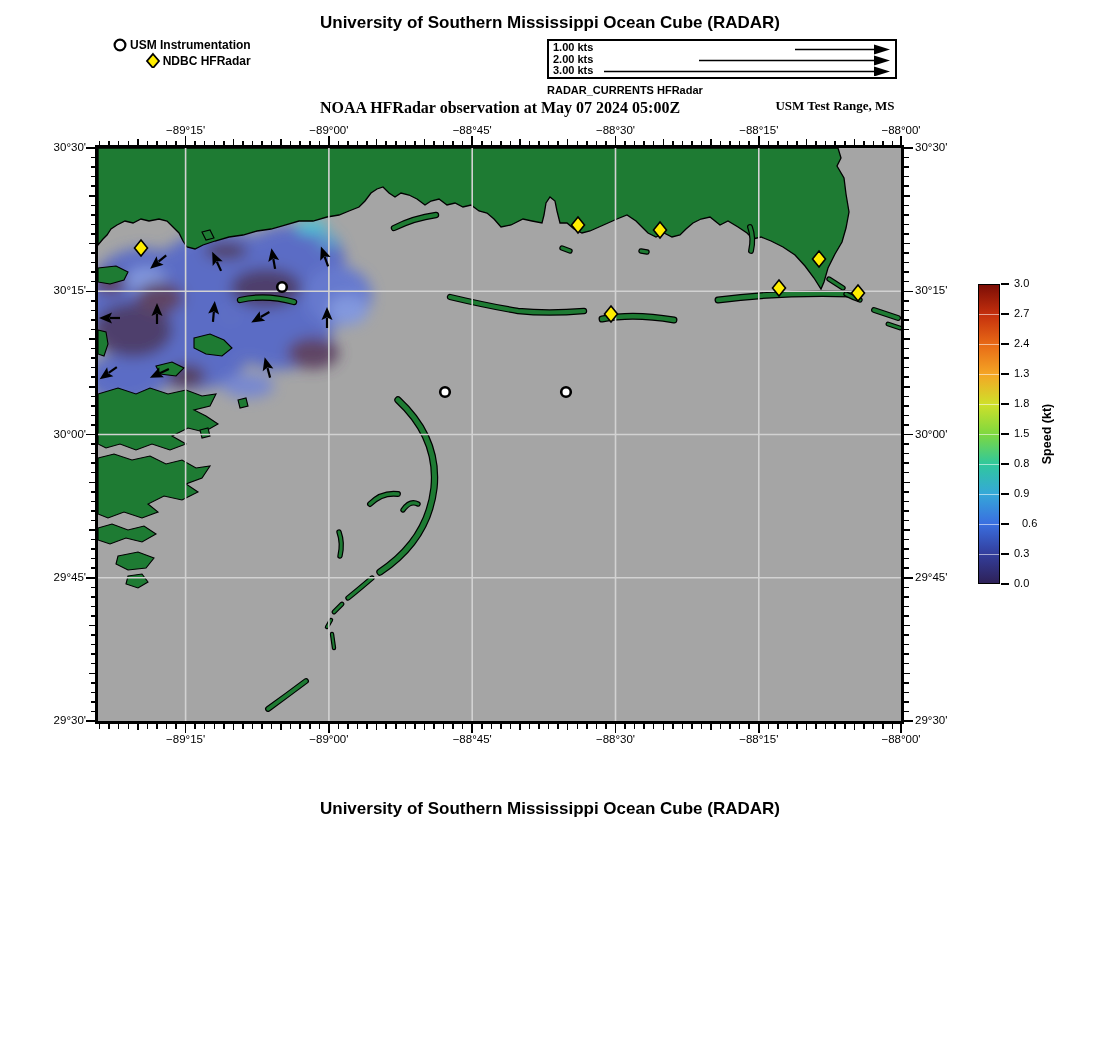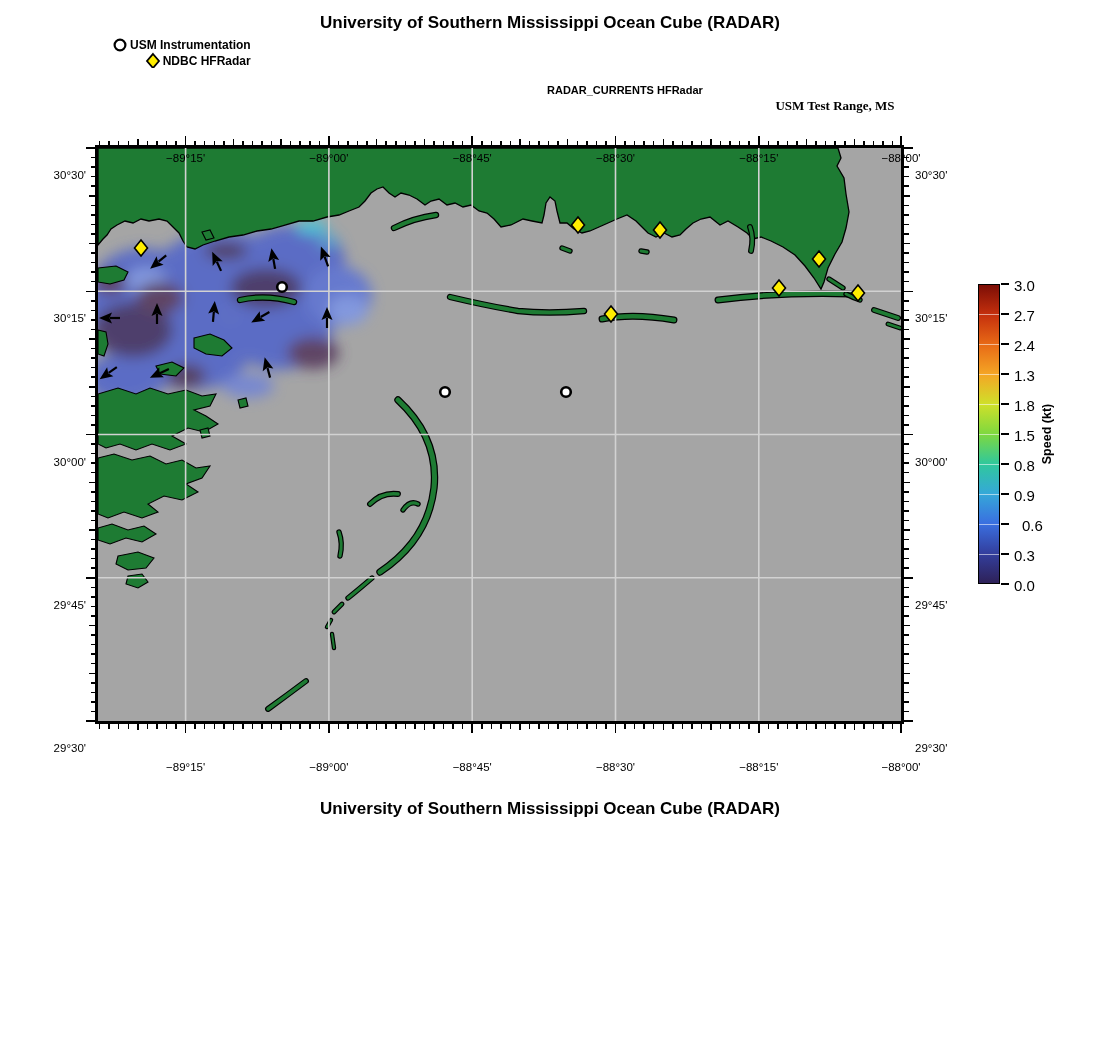--- a/index.html
+++ b/index.html
@@ -16,23 +16,23 @@
   .veclabels{position:absolute;left:4px;top:1px;font-weight:bold;font-size:11px;line-height:11.5px;}
   #vec-svg{position:absolute;left:0;top:0;}
   .veccaption{position:absolute;left:547px;top:84px;font-weight:bold;font-size:11px;}
   .subtitle{position:absolute;left:0;top:99px;width:1000px;text-align:center;
             font-family:"Liberation Serif","DejaVu Serif",serif;font-weight:bold;font-size:16px;}
   .regionlbl{position:absolute;left:770px;top:98px;width:130px;text-align:center;
              font-family:"Liberation Serif","DejaVu Serif",serif;font-weight:bold;font-size:13px;}
   #map{position:absolute;left:95px;top:145px;width:803px;height:573px;border:3px solid #000;
        background:#a5a5a5;overflow:hidden;}
   #map svg{position:absolute;left:0;top:0;}
-  .axlbl{position:absolute;font-size:11.5px;white-space:nowrap;margin-top:28px;}
+  .axlbl{position:absolute;font-size:11.5px;white-space:nowrap;}
   #cbar{position:absolute;left:978px;top:284px;width:22px;height:300px;border:1.2px solid #000;box-sizing:border-box;}
-  .cblbl{position:absolute;font-size:15px;width:30px;}
+  .cblbl{position:absolute;font-size:11px;width:30px;}
   .cbtitle{position:absolute;left:997px;top:427px;width:110px;text-align:center;font-weight:bold;
            font-size:12.5px;transform:translate(-5px,0) rotate(-90deg);transform-origin:50% 50%;}
 </style>
 </head>
 <body>
 
 <div class="page">
 
   <div class="title top">University of Southern Mississippi Ocean Cube (RADAR)</div>
 
@@ -42,22 +42,38 @@
         <circle cx="8" cy="9" r="5.4" fill="#ffffff" stroke="#000" stroke-width="2.2"></circle>
       </svg><span>USM Instrumentation</span>
     </div>
     <div class="legend-row">
       <svg width="16" height="16">
         <polygon points="8,2 14,9 8,16 2,9" fill="#ffee00" stroke="#000" stroke-width="1.8"></polygon>
       </svg><span>NDBC HFRadar</span>
     </div>
   </div>
 
+  <div class="vecbox">
+    <div class="veclabels">
+      <div>1.00 kts</div>
+      <div>2.00 kts</div>
+      <div>3.00 kts</div>
+    </div>
+    <svg id="vec-svg" width="345" height="35">
+        <line x1="246" y1="8.5" x2="329" y2="8.5" stroke="#000" stroke-width="1.6"></line>
+        <polygon points="341,8.5 325,3.5 325,13.5" fill="#000"></polygon>
+        <line x1="150" y1="19.5" x2="329" y2="19.5" stroke="#000" stroke-width="1.6"></line>
+        <polygon points="341,19.5 325,14.5 325,24.5" fill="#000"></polygon>
+        <line x1="55" y1="30.5" x2="329" y2="30.5" stroke="#000" stroke-width="1.6"></line>
+        <polygon points="341,30.5 325,25.5 325,35.5" fill="#000"></polygon>
+      </svg>
+  </div>
   <div class="veccaption">RADAR_CURRENTS HFRadar</div>
 
+  <div class="subtitle">NOAA HFRadar observation at May 07 2024 05:00Z</div>
   <div class="regionlbl">USM Test Range, MS</div>
 
   <div id="map">
     <svg id="map-svg" width="803" height="573" viewBox="0 0 803 573">
         <defs>
           <filter id="blobblur" x="-40%" y="-40%" width="180%" height="180%">
             <feGaussianBlur stdDeviation="7"></feGaussianBlur>
           </filter>
         </defs>
         <rect x="0" y="0" width="803" height="573" fill="#a5a5a5"></rect>

